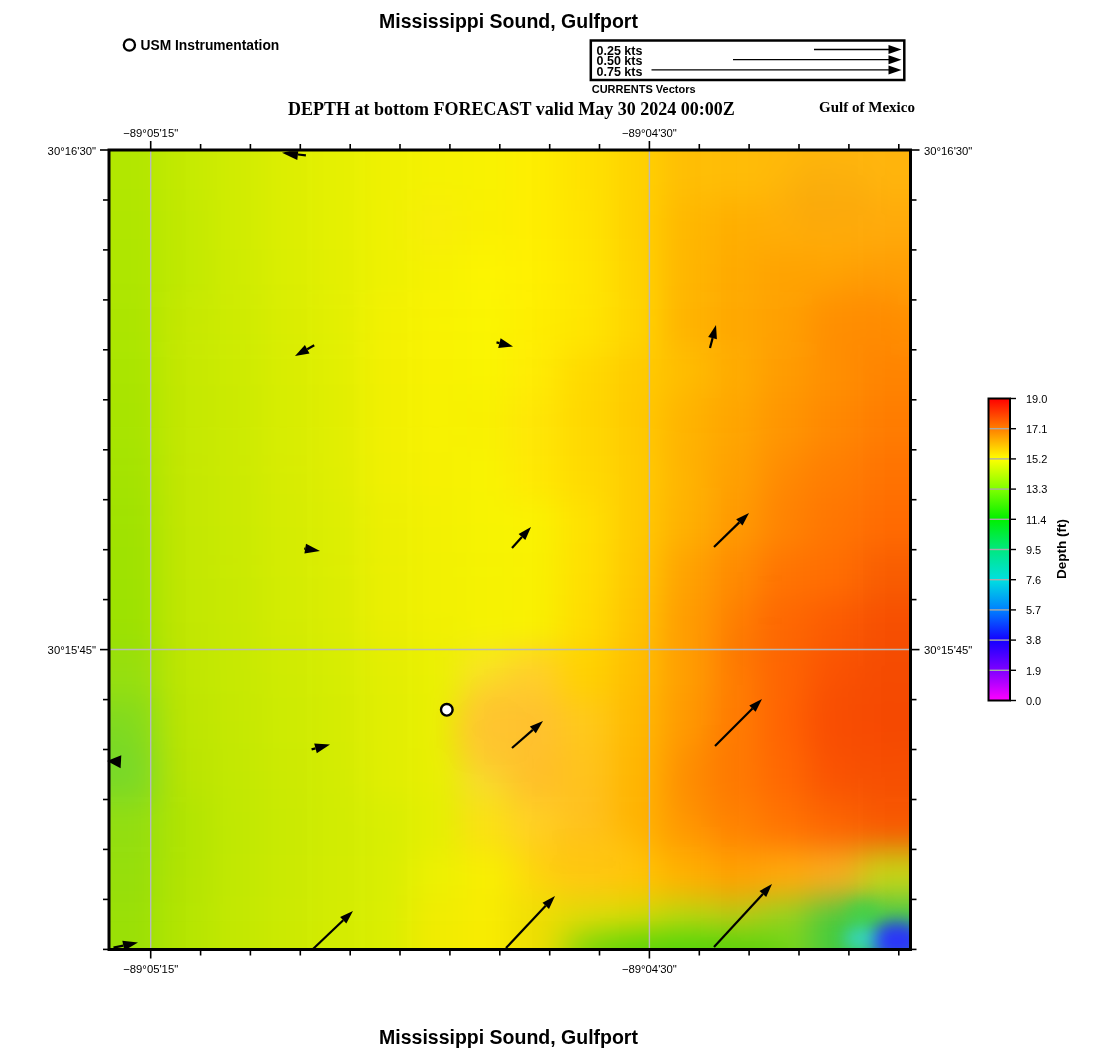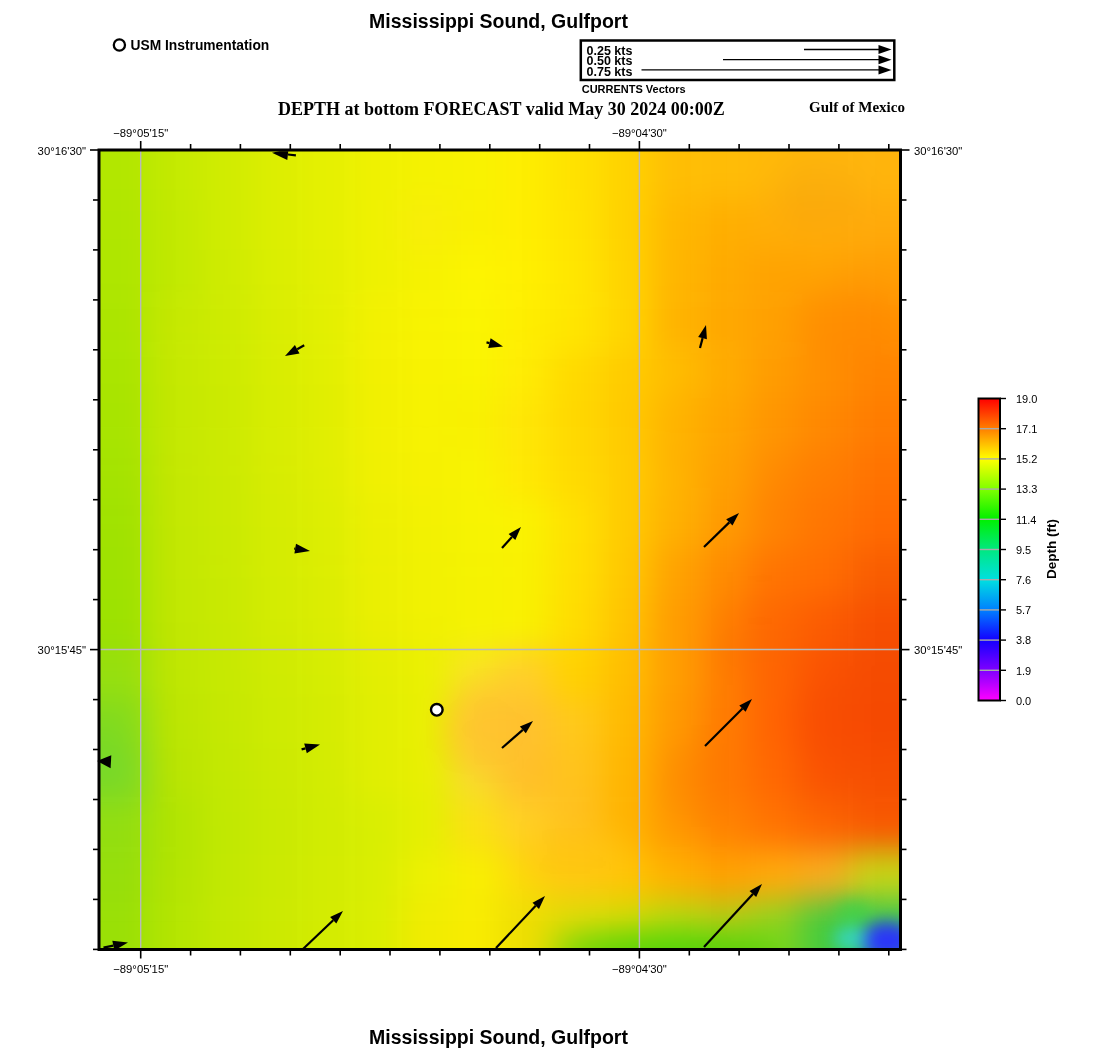--- a/index.html
+++ b/index.html
@@ -1,17 +1,17 @@
 <!DOCTYPE html>
 <html><head>
 <meta charset="utf-8">
 <style>
   html,body { margin:0; padding:0; background:#ffffff; }
   .wrap { position:relative; width:952px; height:1050px; background:#fff;
-          font-family:"Liberation Sans", sans-serif; }
+          font-family:"Liberation Sans", sans-serif;padding-left:10px; }
   text { font-family:"Liberation Sans", sans-serif; fill:#000; }
   .ttl { font-size:19.5px; font-weight:bold; text-anchor:middle; }
   .leg { font-size:12.5px; font-weight:bold; }
   .serb { font-family:"Liberation Serif", serif; font-weight:bold; font-size:18px; }
   .gom  { font-family:"Liberation Serif", serif; font-weight:bold; font-size:15px; text-anchor:middle; }
   .ax   { font-size:11.3px; }
   .axm  { font-size:11.3px; text-anchor:middle; }
   .axr  { font-size:11.3px; text-anchor:end; }
   .cbl  { font-size:11px; }
   .cbt  { font-size:13.5px; font-weight:bold; }

